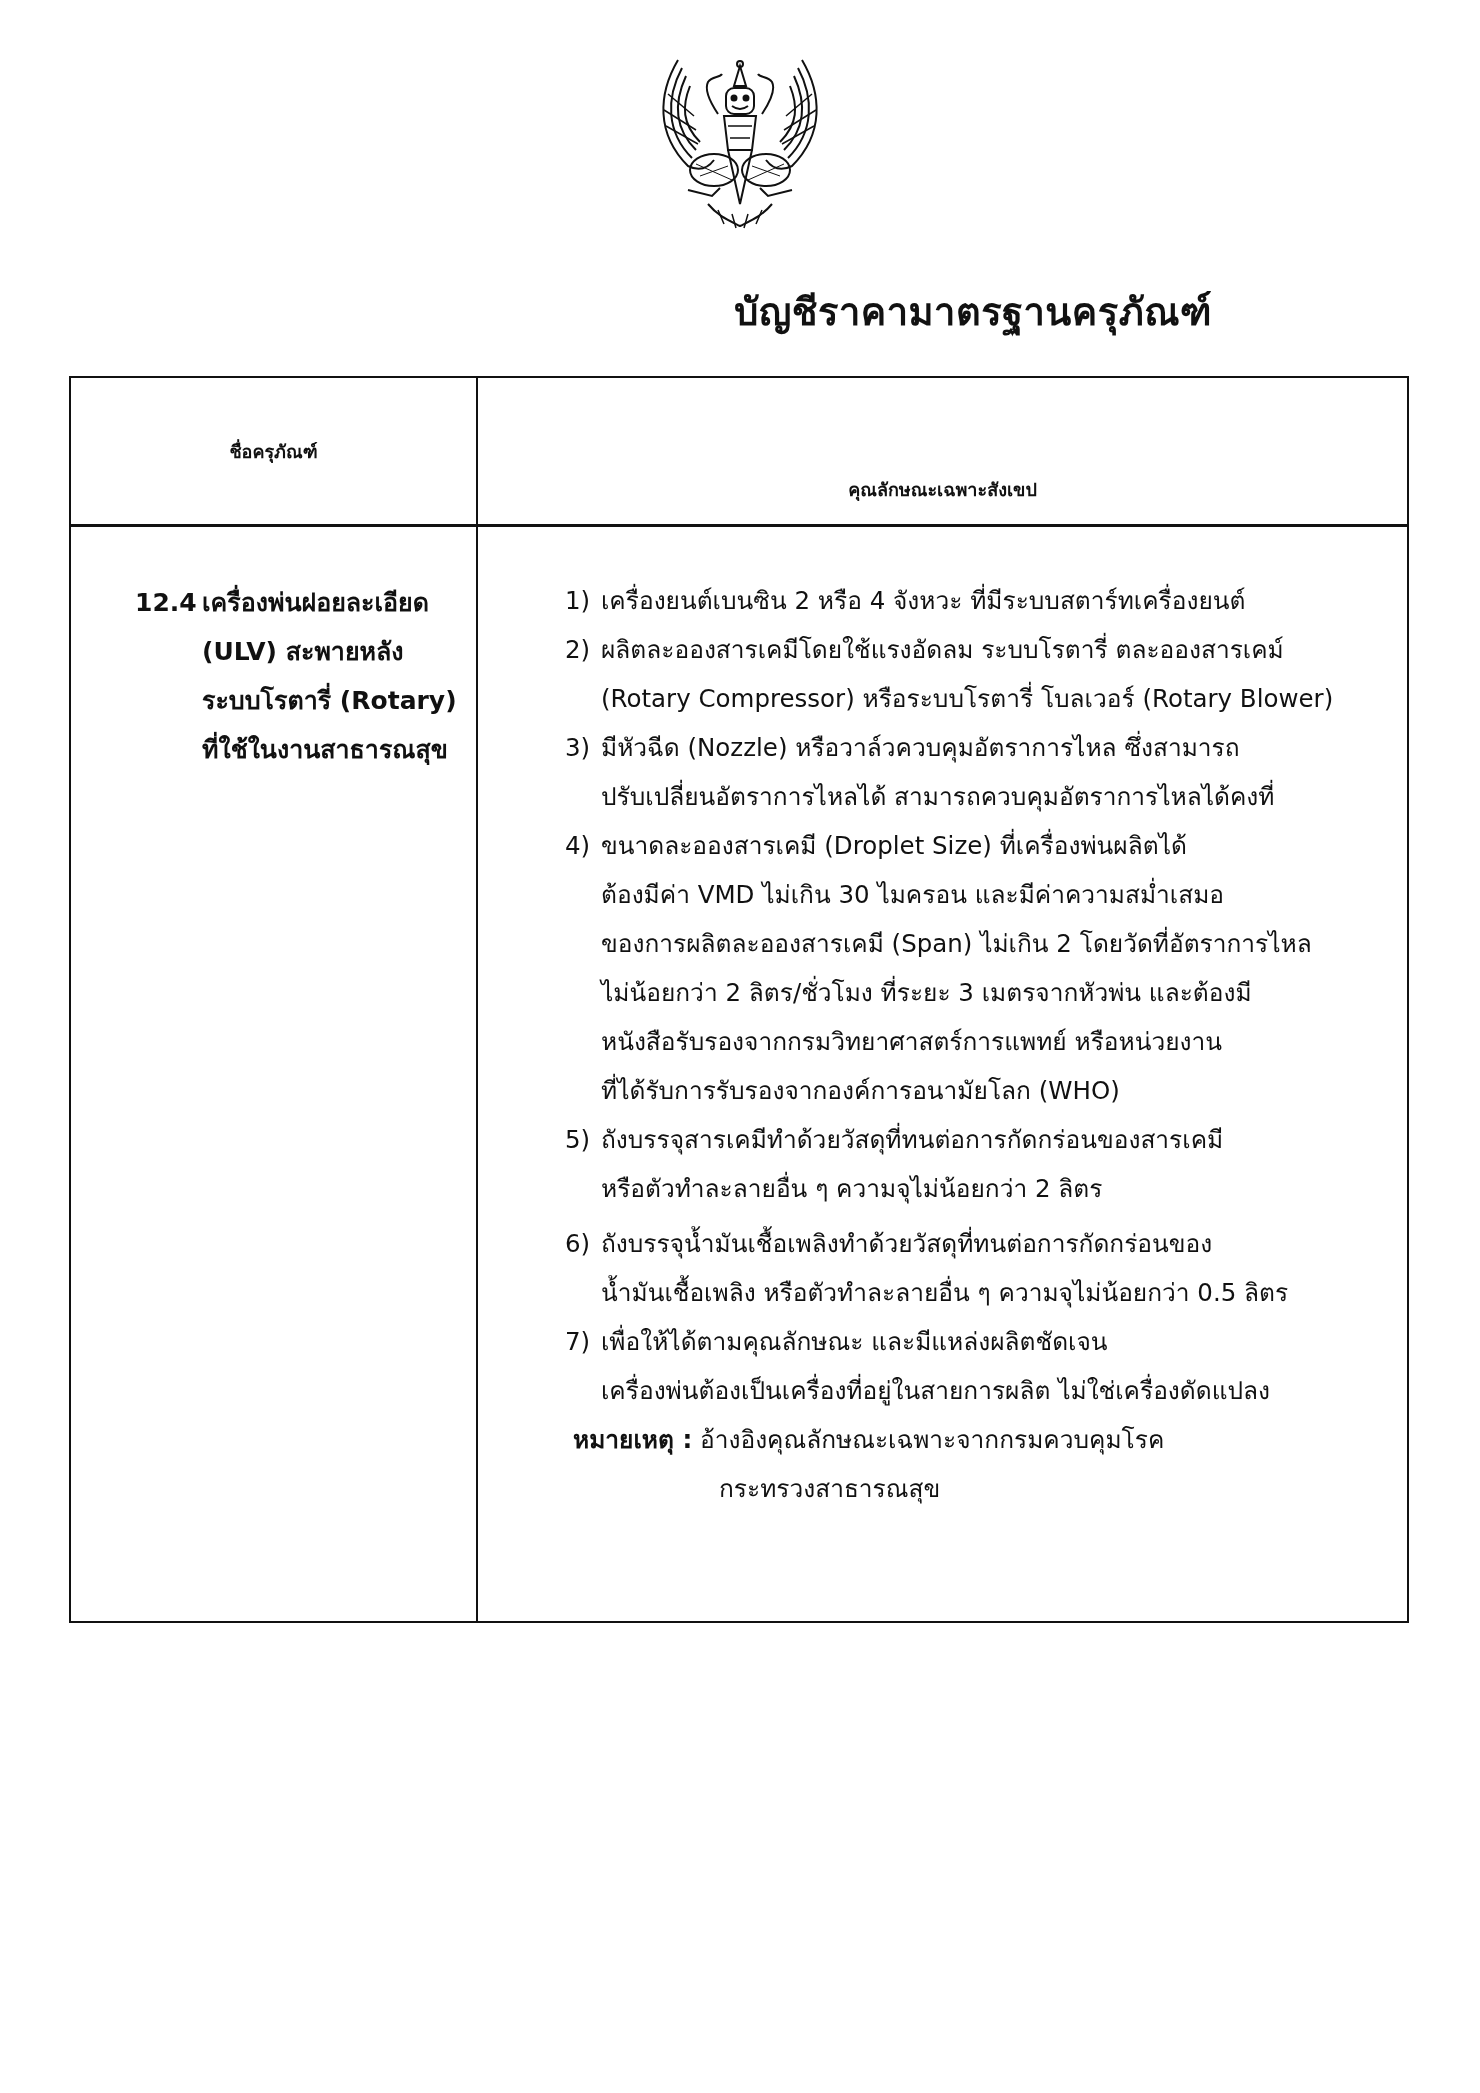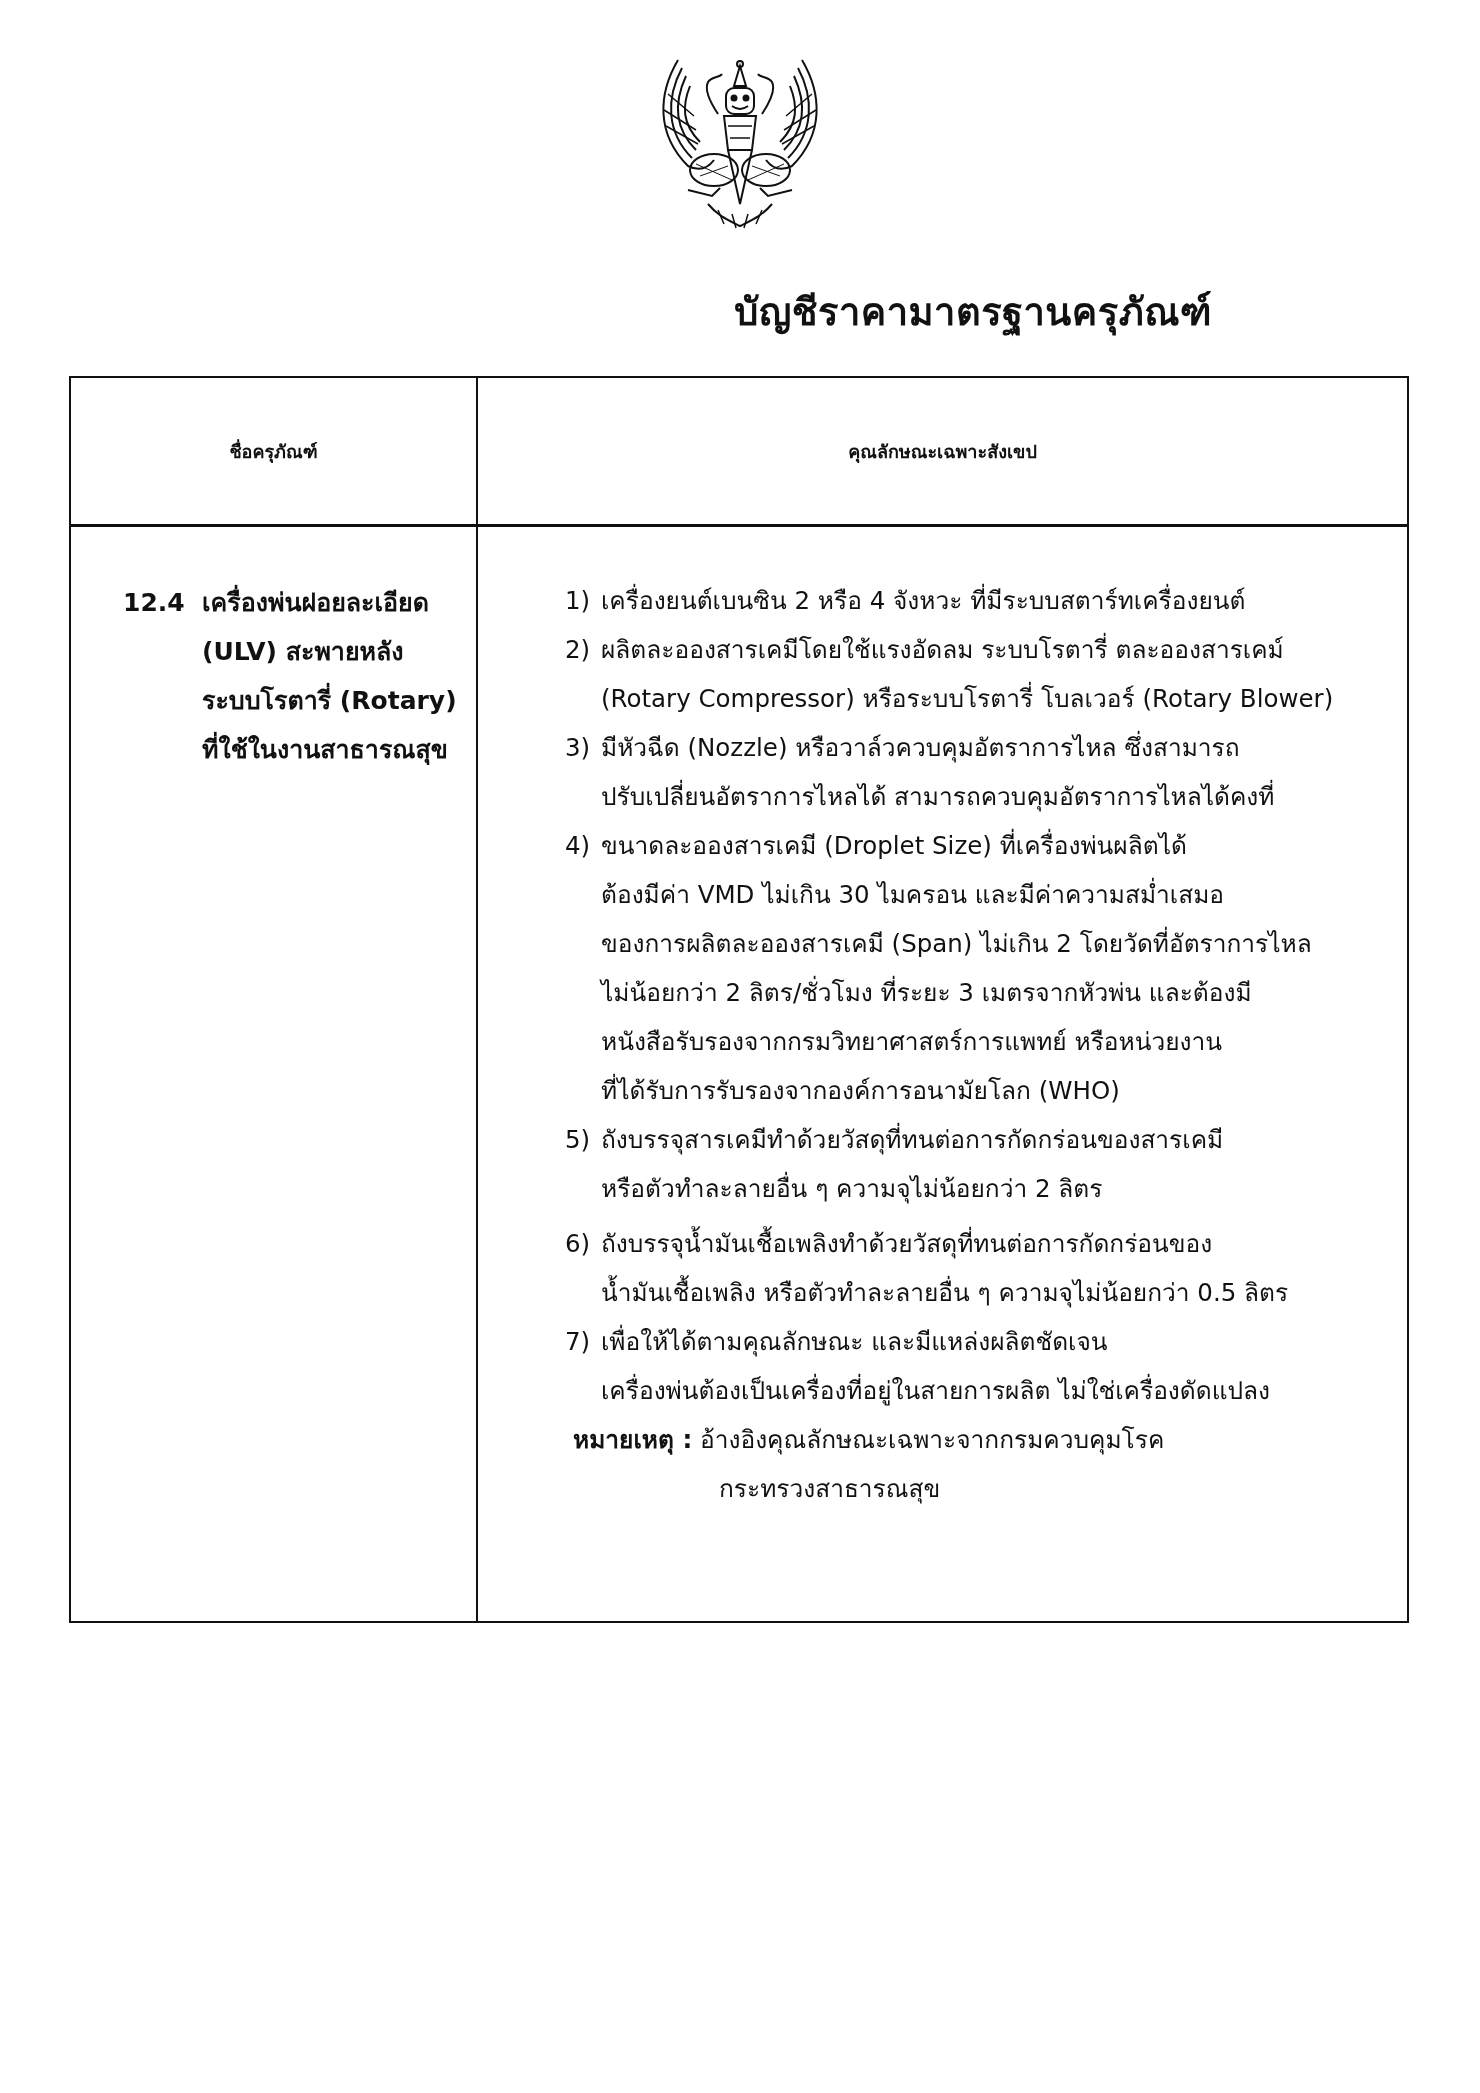--- a/index.html
+++ b/index.html
@@ -62,34 +62,34 @@
       position: absolute;
       top: 0;
       height: 146px;
       display: flex;
       align-items: center;
       justify-content: center;
       font-weight: bold;
       font-size: 18px;
     }
     .th-name { left: 0; width: 405px; }
-    .th-spec { left: 407px; width: 929px; }
+    .th-spec { left: 407px; width: 929px; margin-top: 38px; }
 
     .item-name {
       position: absolute;
       left: 48px;
       top: 200px;
       width: 350px;
       font-size: 25px;
       font-weight: bold;
       line-height: 49px;
     }
     .item-name .num {
       position: absolute;
-      left: 4px;
+      left: 16px;
       top: 0;
     }
     .item-name .lines {
       margin-left: 83px;
     }
     .item-name .line { display: block; white-space: nowrap; }
 
     .spec-list {
       position: absolute;
       left: 496px;

